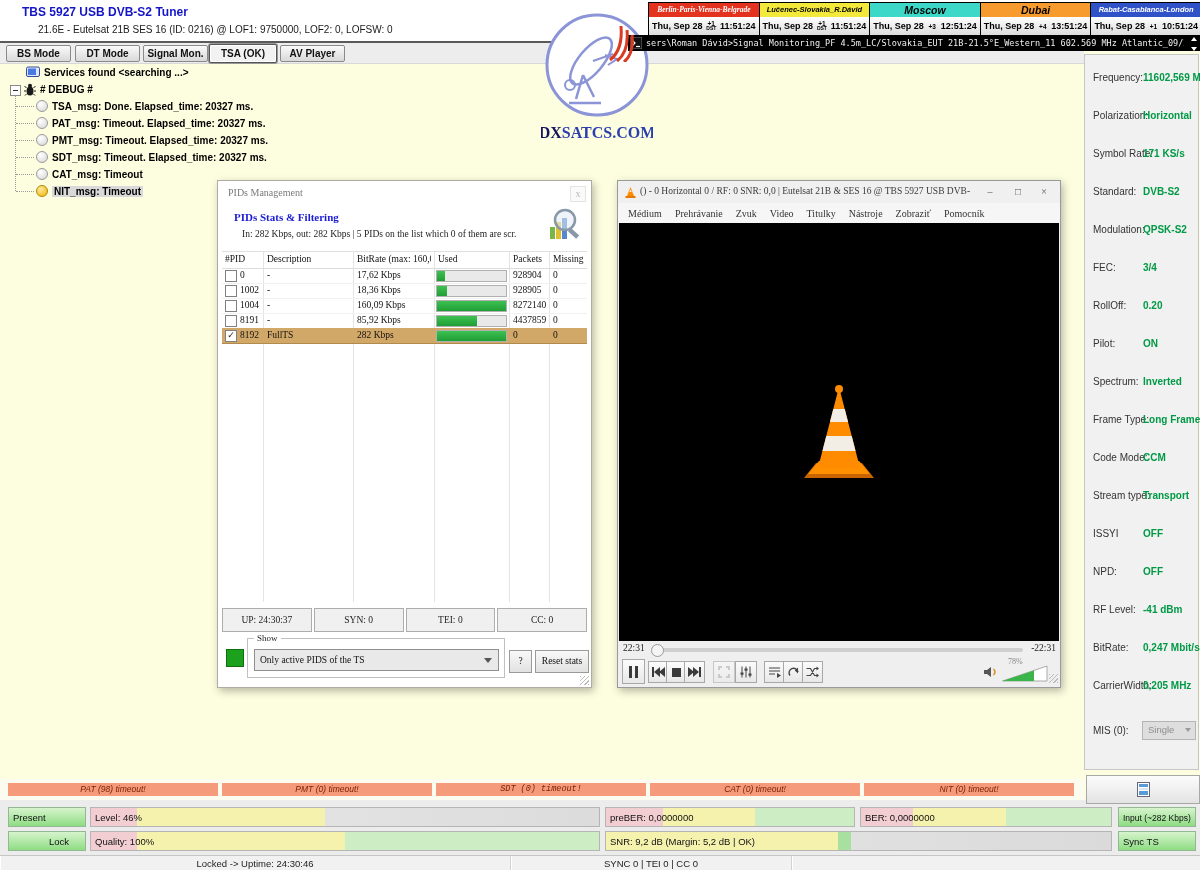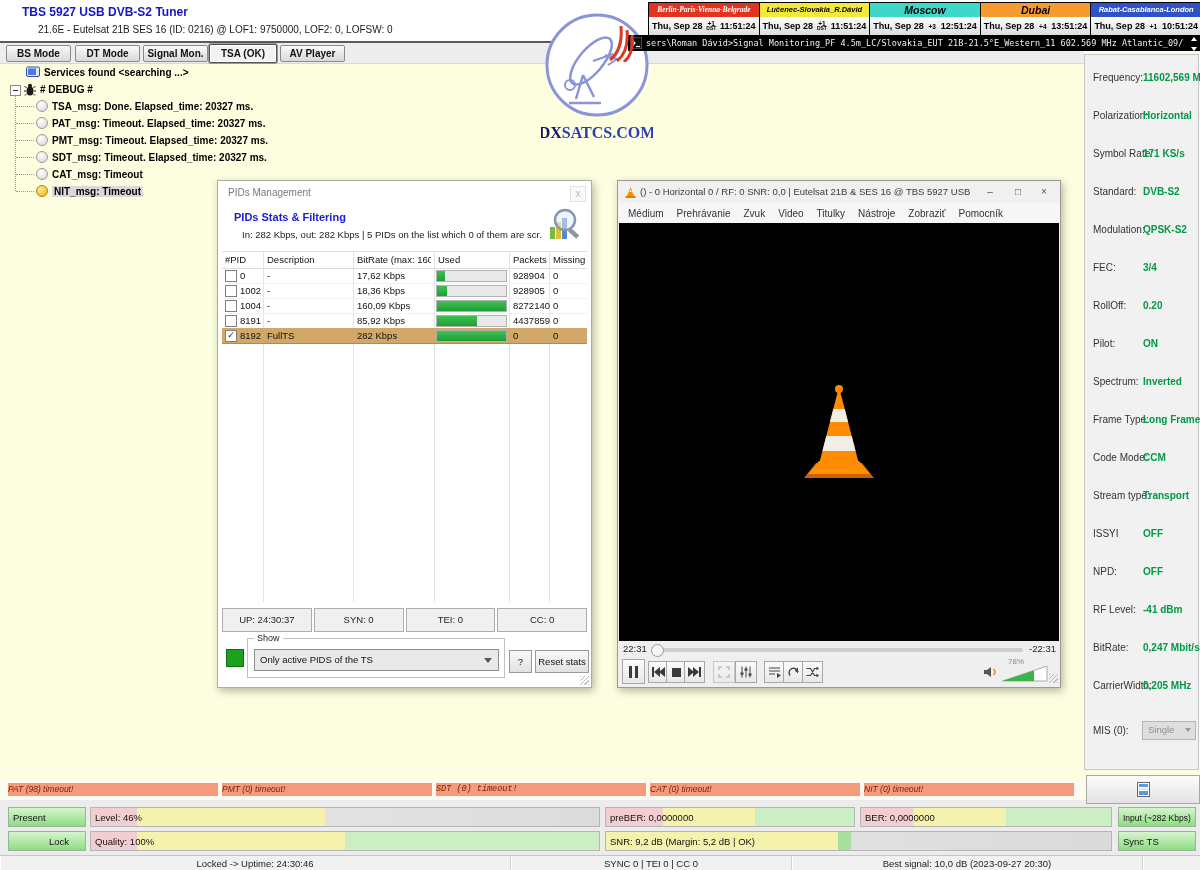--- a/index.html
+++ b/index.html
@@ -41,21 +41,21 @@
   .tree-item{height:16px;display:flex;align-items:center;font-size:10px;font-weight:600;color:#000;white-space:nowrap;z-index:3;}
   .tree-label{margin-left:4px;}
   .tree-label.sel{background:#d9d9d9;padding:0 2px;}
   .led{width:10px;height:10px;border-radius:50%;border:1px solid #9a9a9a;background:radial-gradient(circle at 35% 30%,#ffffff,#d5d5d5);}
   .led.yellow{background:radial-gradient(circle at 35% 30%,#ffe9a0,#f0b400);border-color:#b08800;}
   .expander{left:10px;top:85px;width:9px;height:9px;background:#fff;border:1px solid #8a8a8a;z-index:3;}
   .expander::after{content:"";position:absolute;left:2px;top:4px;width:5px;height:1px;background:#333;}
   .tree-vline{left:15px;top:94px;height:97px;border-left:1px dotted #999;z-index:2;}
   .tree-stub{height:1px;border-top:1px dotted #999;z-index:2;}
   
-  .win{background:#fff;border:1px solid #b0aca2;box-shadow:2px 3px 8px rgba(0,0,0,.28);z-index:4;}
+  .win{background:#fff;border:1px solid #b0aca2;box-shadow:2px 3px 8px rgba(0,0,0,.28);z-index:4;font-family:Liberation Serif, serif;}
   .win-title{position:absolute;left:0;top:0;right:0;height:24px;background:#fff;font-size:10px;color:#7a7a7a;
              line-height:24px;padding-left:10px;}
   .win-x{position:absolute;right:5px;top:5px;width:14px;height:14px;line-height:13px;text-align:center;
          color:#bbb;font-size:10px;border:1px solid #e3e3e3;background:#fafafa;}
   
   .pids-heading{left:16px;top:30px;font-size:11px;font-weight:bold;color:#1a1ad2;}
   .pids-summary{left:24px;top:48px;font-size:9.5px;color:#222;}
   .tbl{left:4px;top:70px;width:365px;height:350px;border-top:1px solid #e0e0e0;}
   .tbl-vline{position:absolute;top:0;bottom:0;width:1px;background:#e4e4e4;}
   .tbl-head{position:absolute;left:0;top:0;width:365px;height:16px;border-bottom:1px solid #dcdcdc;font-size:9.5px;color:#111;}
@@ -105,21 +105,21 @@
   .prow-label{position:absolute;left:8px;font-size:10px;color:#333;white-space:nowrap;}
   .prow-value{position:absolute;left:58px;font-size:10px;font-weight:bold;color:#009945;white-space:nowrap;}
   .mis-select{position:absolute;left:57px;width:47px;height:17px;background:#dedede;border:1px solid #b5b5b5;
               font-size:9.5px;color:#8e8e8e;line-height:16px;padding-left:5px;}
   .mis-arr{position:absolute;right:4px;top:6px;width:0;height:0;border-left:3.5px solid transparent;
            border-right:3.5px solid transparent;border-top:4px solid #9a9a9a;}
   .filterbtn{left:1086px;top:775px;width:112px;height:27px;background:linear-gradient(#fcfcfc,#e3e3e3);
              border:1px solid #a8a8a8;display:flex;align-items:center;justify-content:center;z-index:3;}
   
   .alertband{left:0;top:779px;width:1084px;height:21px;background:#fbfbf0;}
-  .alert{top:783px;height:13px;line-height:13px;background:#f59b7c;text-align:left;
+  .alert{top:783px;height:13px;line-height:13px;background:#f59b7c;text-align:center;
          font-size:8.5px;font-style:italic;color:#7c1f00;white-space:nowrap;overflow:hidden;}
   .meterband{left:0;top:800px;width:1200px;height:55px;background:#ececec;}
   .gbox{height:20px;line-height:20px;background:linear-gradient(#d7f4cd,#8edc84);border:1px solid #94b894;
         font-size:9.5px;color:#111;padding-left:4px;box-sizing:border-box;}
   .mbar{height:20px;line-height:19px;border:1px solid #b5b5b5;font-size:9.5px;color:#111;
         padding-left:4px;box-sizing:border-box;white-space:nowrap;overflow:hidden;}
   .level-bar{background:linear-gradient(to right,#f2cdd1 0,#f2cdd1 9%,#f5f2ae 9%,#f5f2ae 46%,#e2e2e2 46%,#dcdcdc 100%);}
   .quality-bar{background:linear-gradient(to right,#f2cdd1 0,#f2cdd1 9%,#f5f2ae 9%,#f5f2ae 50%,#cdeec4 50%,#cdeec4 100%);}
   .preber-bar{background:linear-gradient(to right,#f2cdd1 0,#f2cdd1 23%,#f5f2ae 23%,#f5f2ae 60%,#cdeec4 60%,#cdeec4 100%);}
   .ber-bar{background:linear-gradient(to right,#f2cdd1 0,#f2cdd1 21%,#f5f2ae 21%,#f5f2ae 58%,#cdeec4 58%,#cdeec4 100%);}
@@ -549,17 +549,16 @@
   <div class="abs mbar ber-bar" style="left:860px;top:807px;width:252px;">BER: 0,0000000</div>
   <div class="abs gbox" style="left:1118px;top:807px;width:78px;font-size:8.5px;">Input (~282 Kbps)</div>
   <div class="abs gbox" style="left:8px;top:831px;width:78px;padding-left:40px;">Lock</div>
   <div class="abs mbar quality-bar" style="left:90px;top:831px;width:510px;">Quality: 100%</div>
   <div class="abs mbar snr-bar" style="left:605px;top:831px;width:507px;">SNR: 9,2 dB (Margin: 5,2 dB | OK)</div>
   <div class="abs gbox" style="left:1118px;top:831px;width:78px;">Sync TS</div>
 
   <div class="statusbar abs">
     <div class="status-cell" style="width:510px;">Locked -&gt; Uptime: 24:30:46</div>
     <div class="status-cell" style="width:280px;">SYNC 0 | TEI 0 | CC 0</div>
-    <div class="status-cell" style="width:350px;">Best signal: 10,0 dB (2023-09-27 20:30)</div>
     <div class="status-cell" style="flex:1;border-right:none;"></div>
   </div>
 
 </div>
 
 </body></html>

